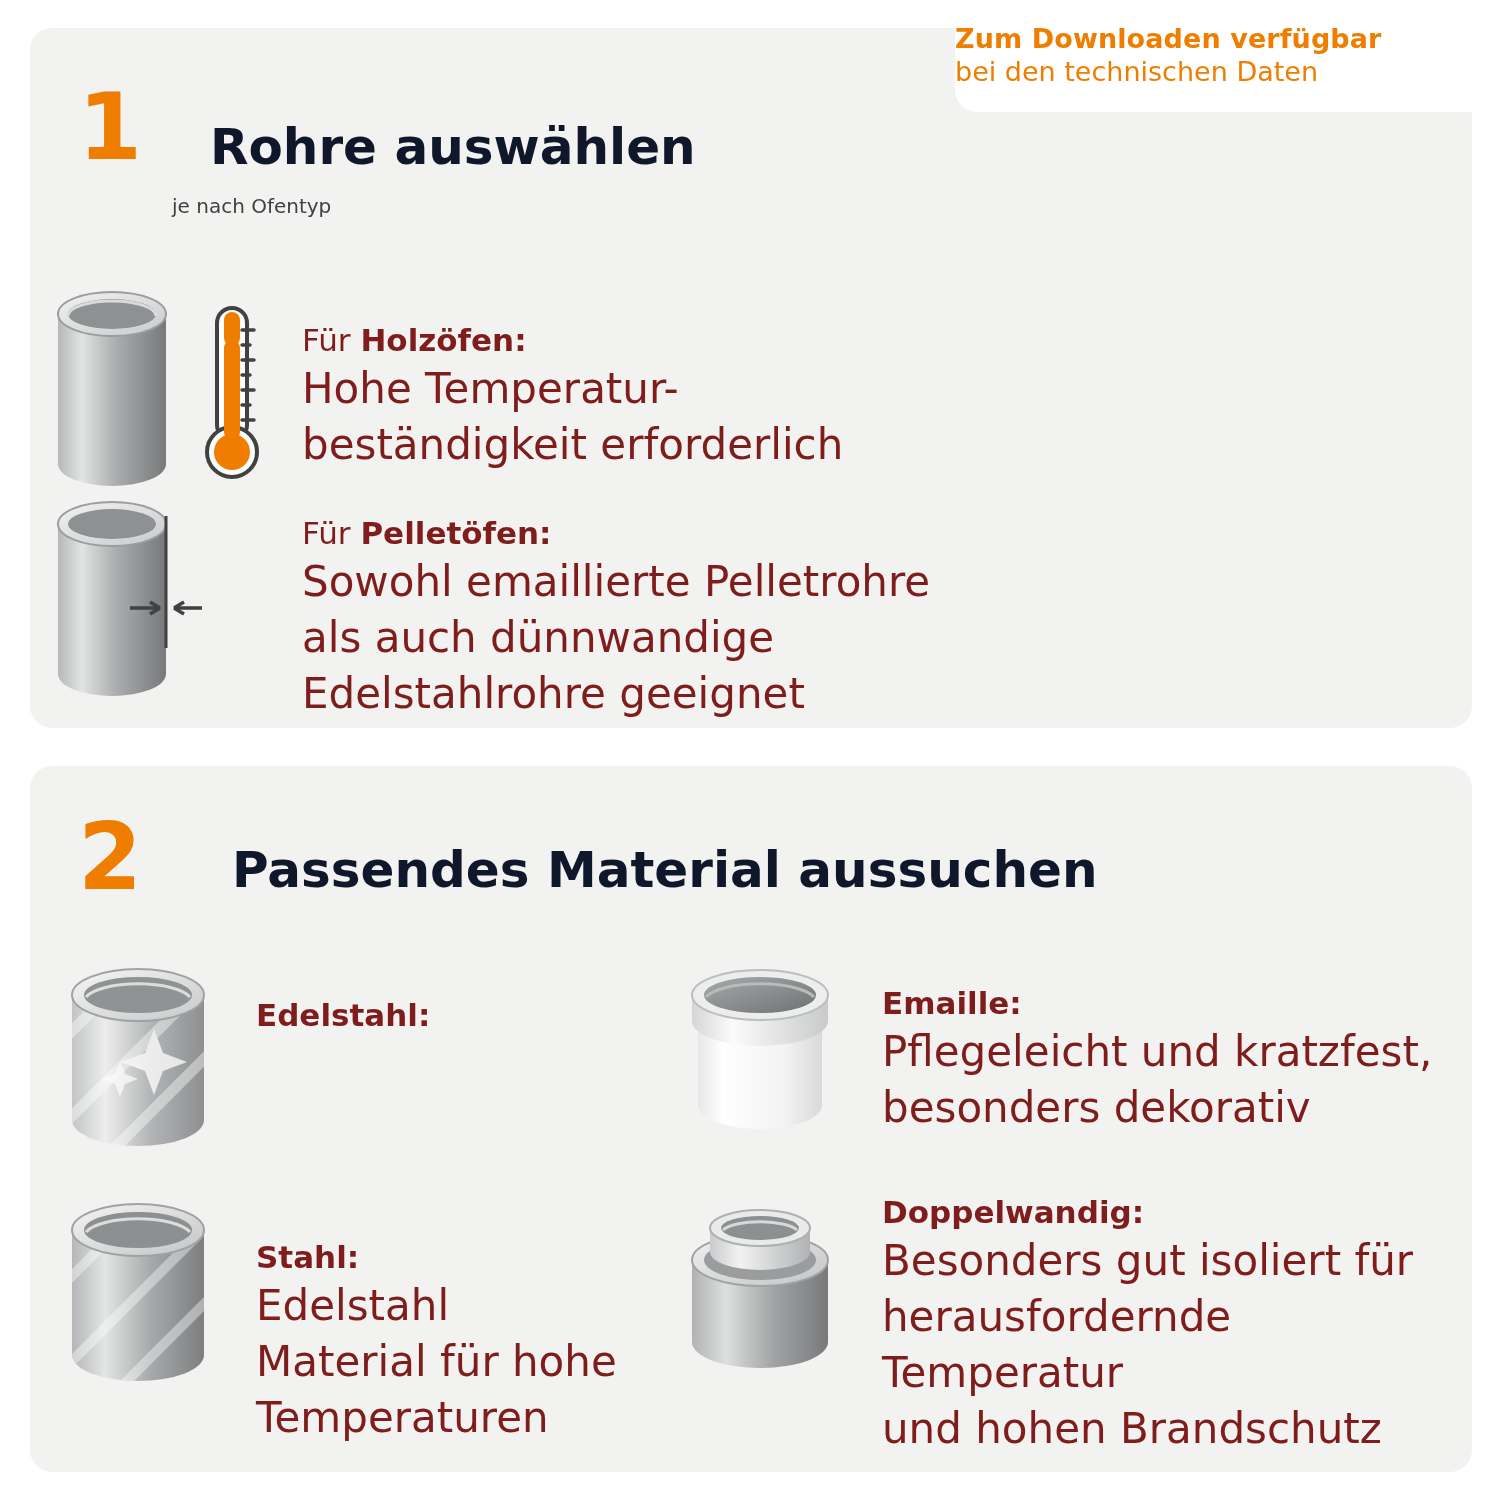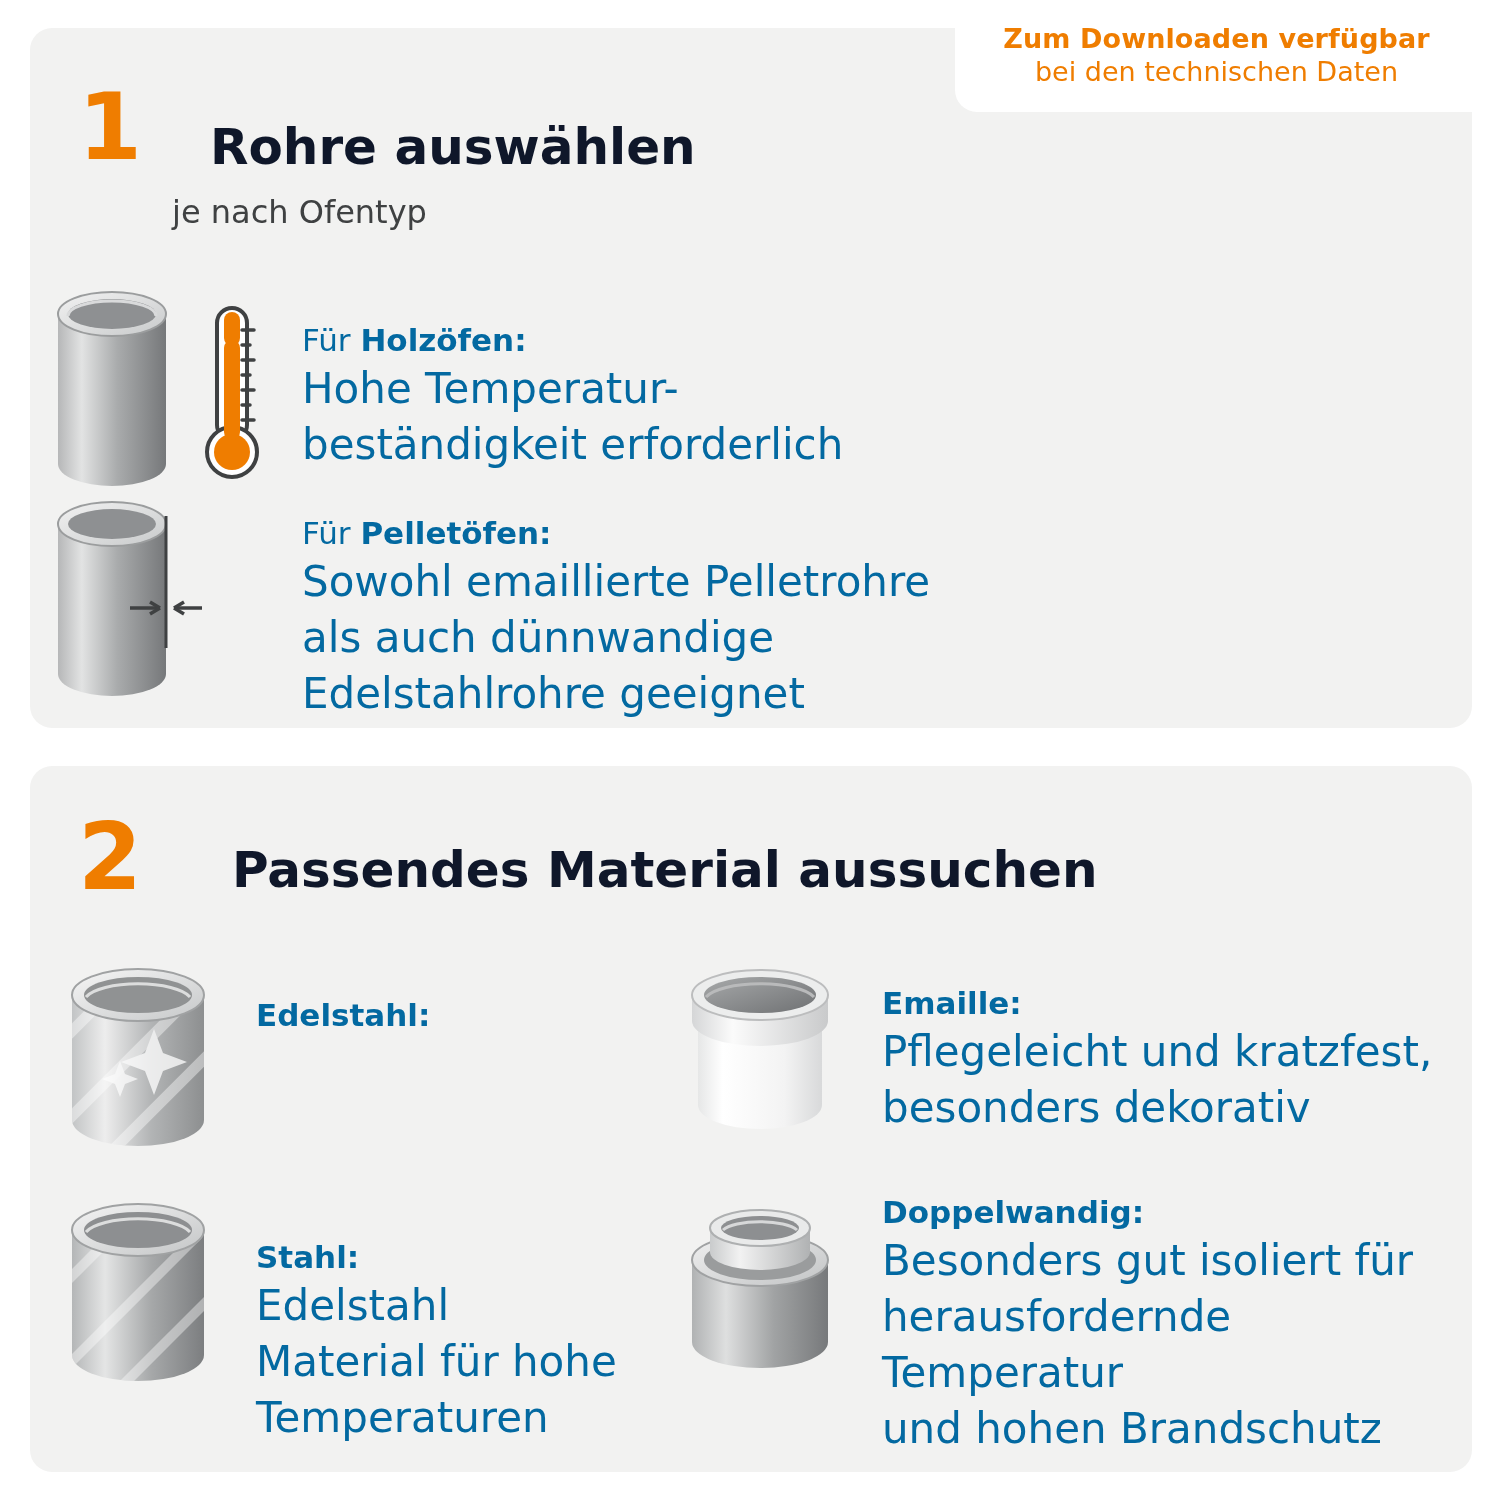--- a/index.html
+++ b/index.html
@@ -45,21 +45,21 @@
   .download-badge {
     position: absolute;
     right: 0px;
     top: 0px;
     width: 545px;
     height: 112px;
     background: #ffffff;
     border-bottom-left-radius: 22px;
     display: flex;
     flex-direction: column;
-    align-items: center;
+    align-items: flex-start;
     justify-content: center;
     padding-right: 22px;
     box-sizing: border-box;
   }
   .download-line1 {
     color: #ef7d00;
     font-weight: bold;
     font-size: 27px;
     letter-spacing: 0.1px;
     line-height: 1.2;
@@ -82,35 +82,35 @@
     position: absolute;
     color: #0f172a;
     font-weight: bold;
     font-size: 50px;
     line-height: 1;
     margin-left: 40px;
   }
   .step-sub {
     position: absolute;
     color: #3f4142;
-    font-size: 32px;
+    font-size: 20px;
     line-height: 1;
   }
 
   #step1-number { left: 78px; top: 82px; }
   #step1-title  { left: 170px; top: 122px; }
   #step1-sub    { left: 172px; top: 196px; }
 
   #step2-number { left: 78px; top: 812px; }
   #step2-title  { left: 192px; top: 845px; }
 
   
   .txt-block {
     position: absolute;
-    color: #0369a1;
+    color: #7f1d1d;
     font-size: 31px;
     line-height: 1.33;
   }
   .txt-block .head { font-size: 31px; }
   .txt-block .head b { font-weight: bold; }
   .txt-block .body { font-size: 42px; }
 
   #t-holz    { left: 302px; top: 320px; width: 560px; }
   #t-pellet  { left: 302px; top: 497px; width: 640px; margin-top: 16px; }
 

